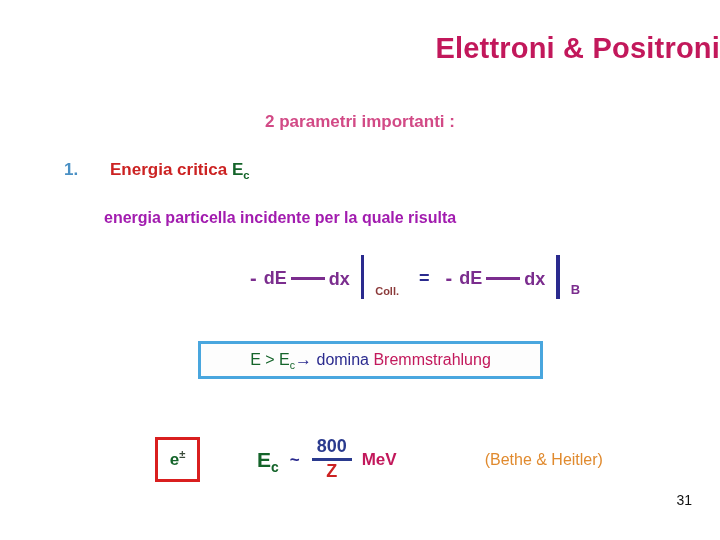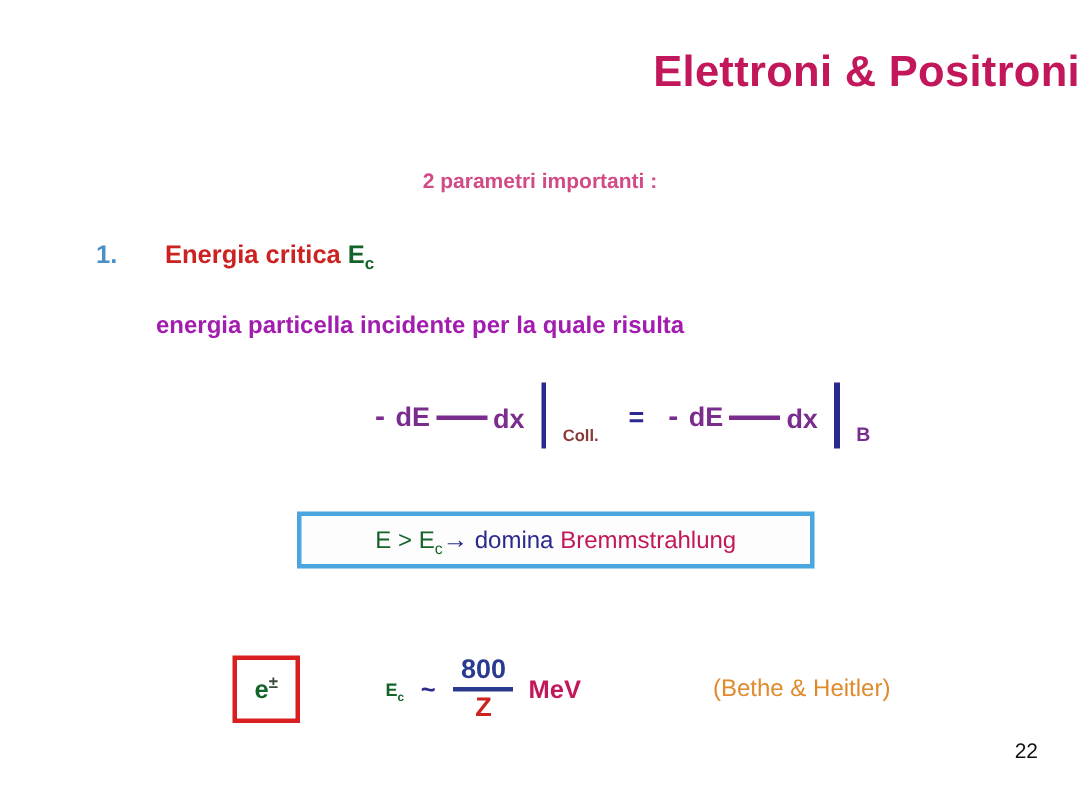--- a/index.html
+++ b/index.html
@@ -33,21 +33,21 @@
     letter-spacing: 0.2px;
   }
 
   
   #subtitle {
     position: absolute;
     top: 112px;
     left: 0;
     width: 720px;
     text-align: center;
-    font-size: 14px;
+    font-size: 17px;
     font-weight: bold;
     color: #D24A86;
   }
 
   
   #item-row {
     position: absolute;
     top: 160px;
     left: 64px;
     display: flex;
@@ -196,21 +196,21 @@
     font-size: 17px;
   }
   #epm-label .sup { color: #3A4A3A; }
   #ec-formula {
     display: flex;
     align-items: center;
     margin-left: 57px;
   }
   #ec-sym {
     color: #14642A;
-    font-size: 12px;
+    font-size: 21px;
   }
   #tilde {
     color: #2A2A8E;
     font-size: 17px;
     margin: 0 12px 0 11px;
   }
   .frac2 {
     display: inline-flex;
     flex-direction: column;
     align-items: center;
@@ -311,15 +311,15 @@
       <span class="frac2">
         <span class="num2">800</span>
         <span class="bar2"></span>
         <span class="den2">Z</span>
       </span>
       <span id="mev">MeV</span>
       <span id="attribution">(Bethe &amp; Heitler)</span>
     </div>
   </div>
 
-  <div id="page-number">22</div>
+  <div id="page-number">31</div>
 
 </div>
 
 </body></html>

